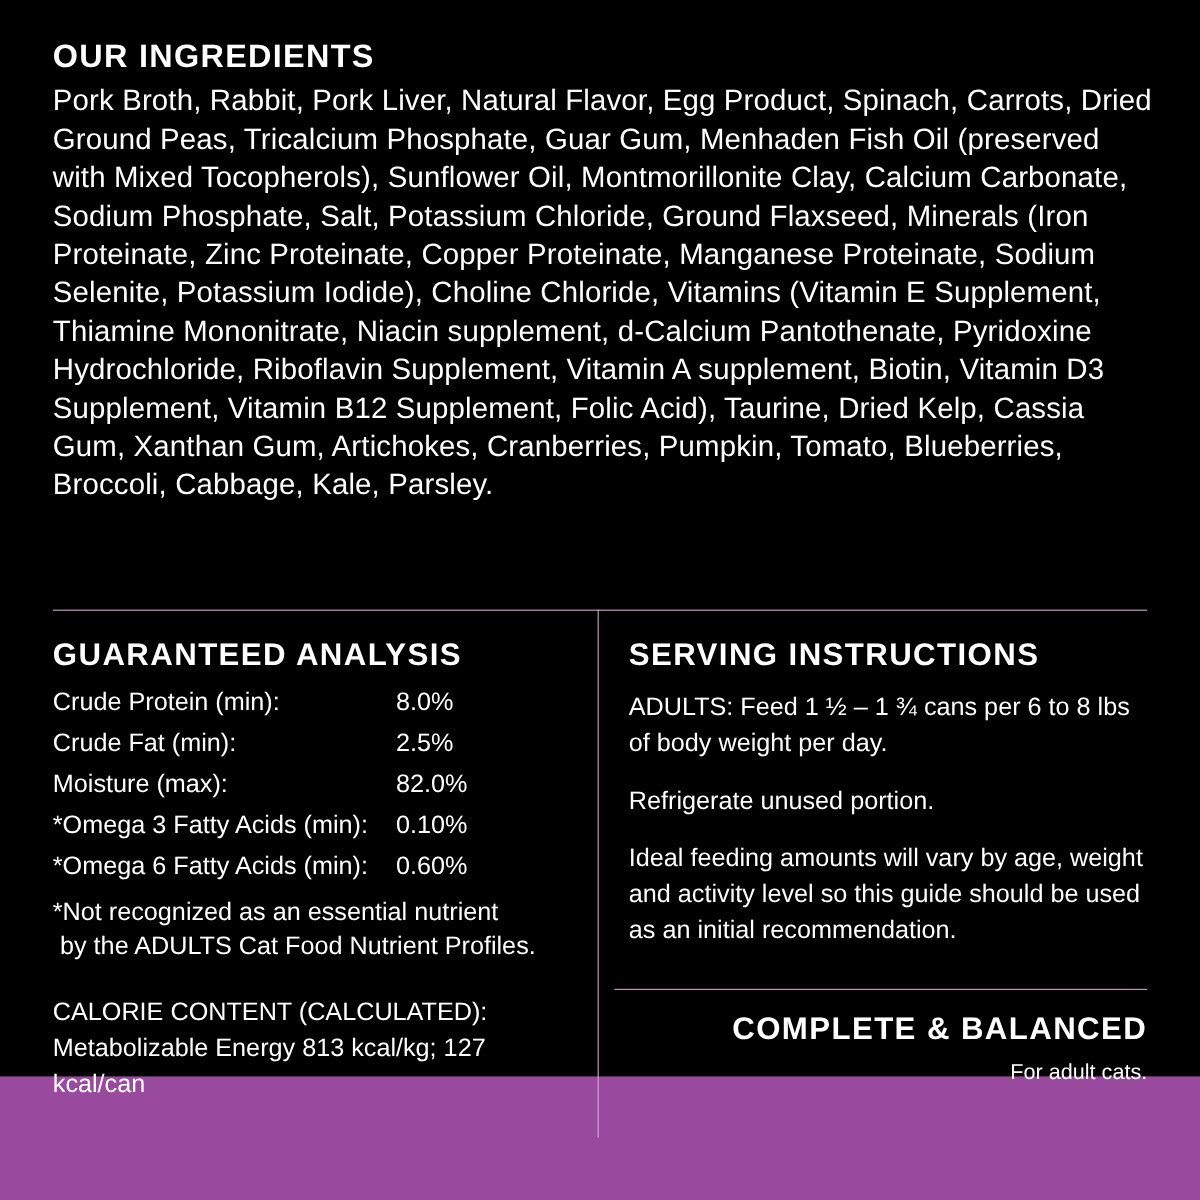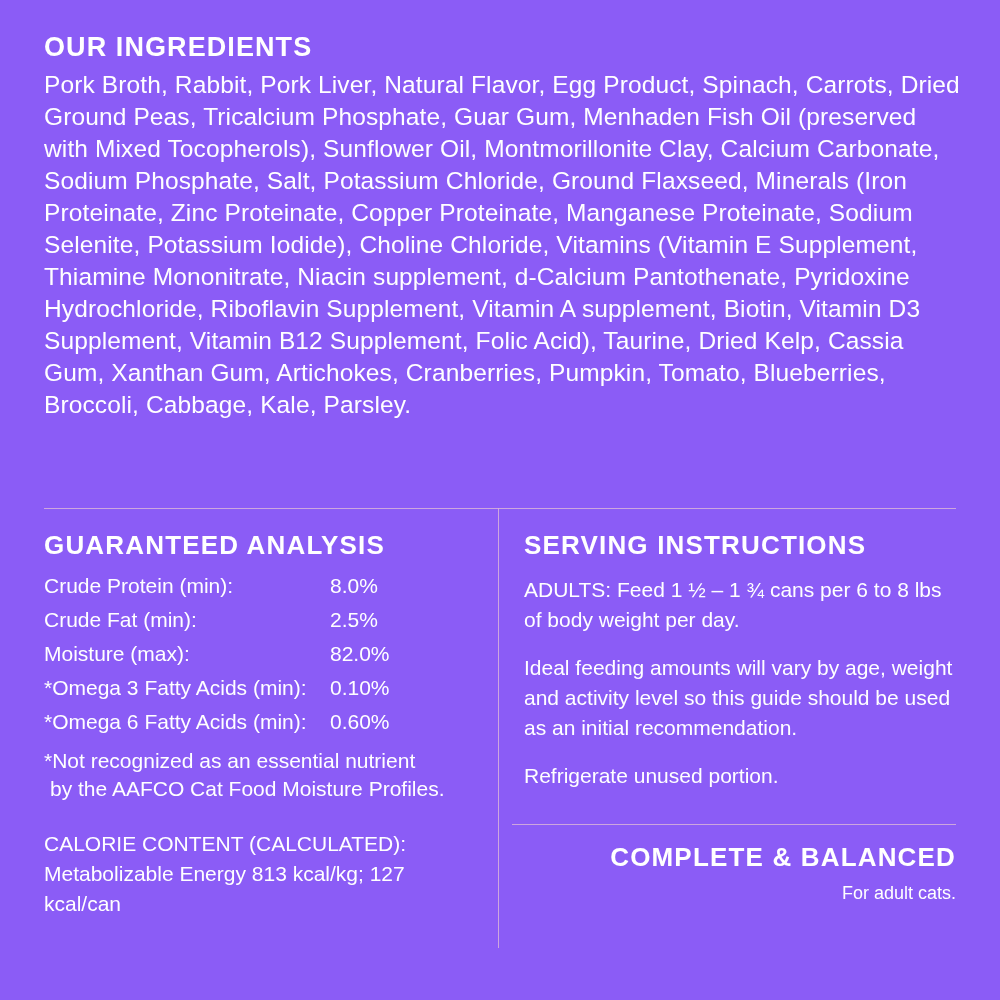--- a/index.html
+++ b/index.html
@@ -11,22 +11,22 @@
     height: 1000px;
     background: #9a4a9e;
     font-family: "Liberation Sans", sans-serif;
     color: #ffffff;
     overflow: hidden;
   }
   .panel {
     position: absolute;
     top: 0; left: 0;
     width: 1000px;
-    height: 1000px;
-    background: #8b5cf6;
+    height: 897px;
+    background: #000000;
     padding: 0;
     box-sizing: border-box;
   }
   .inner {
     position: absolute;
     left: 44px;
     top: 32px;
     width: 922px;
   }
   h2.section-title {
@@ -172,34 +172,34 @@
           <td class="value">0.10%</td>
         </tr>
         <tr>
           <td class="label">*Omega 6 Fatty Acids (min):</td>
           <td class="value">0.60%</td>
         </tr>
       </tbody>
     </table>
     <div class="footnote">
       <div>*Not recognized as an essential nutrient</div>
-      <div class="line2">by the AAFCO Cat Food Moisture Profiles.</div>
+      <div class="line2">by the ADULTS Cat Food Nutrient Profiles.</div>
     </div>
     <div class="calorie">
       <div>CALORIE CONTENT (CALCULATED):</div>
       <div>Metabolizable Energy 813 kcal/kg; 127 kcal/can</div>
     </div>
   </div>
 
   <div class="col-right">
     <h2 class="si-title">SERVING INSTRUCTIONS</h2>
     <div class="si-body">
       <p>ADULTS: Feed 1 ½ – 1 ¾ cans per 6 to 8 lbs of body weight per day.</p>
+      <p>Refrigerate unused portion.</p>
       <p>Ideal feeding amounts will vary by age, weight and activity level so this guide should be used as an initial recommendation.</p>
-      <p>Refrigerate unused portion.</p>
     </div>
   </div>
 
   <div class="cb-block">
     <h2 class="cb-title">COMPLETE &amp; BALANCED</h2>
     <p class="cb-sub">For adult cats.</p>
   </div>
 </div>
 
 </body></html>

